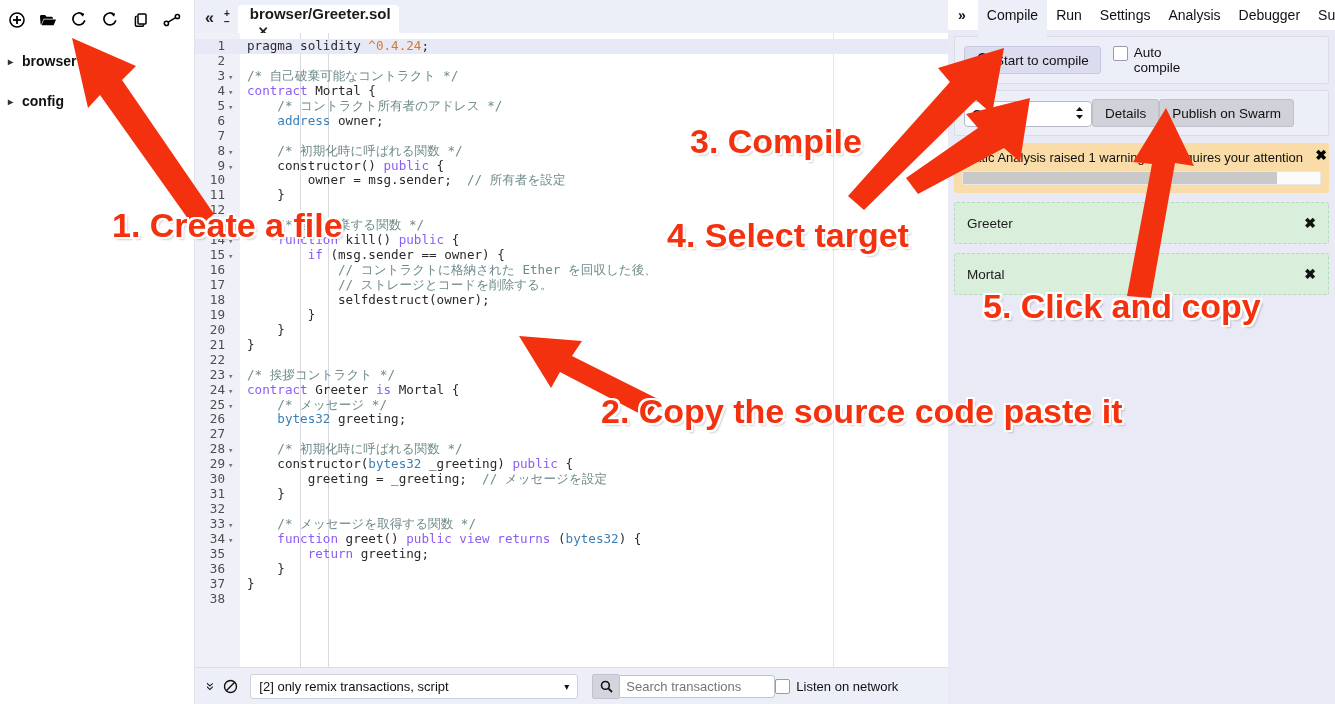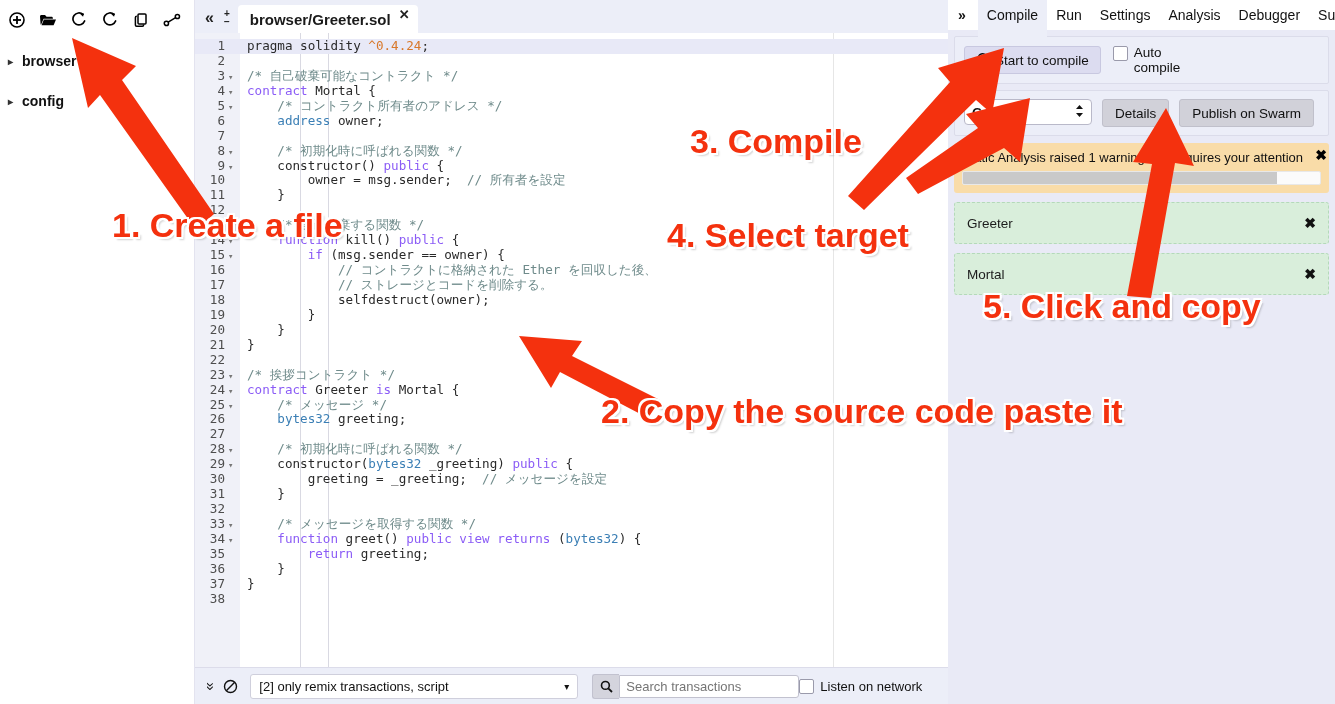--- a/index.html
+++ b/index.html
@@ -73,20 +73,21 @@
     font-weight: bold;
   }
   .filetab {
     background: #ffffff;
     height: 28px;
     display: flex; align-items: center;
     padding: 0 8px 0 12px;
     border-top-left-radius: 4px; border-top-right-radius: 4px;
     font-size: 15px; font-weight: bold; color: #1a1a1a;
     cursor: pointer;
+    flex-direction: column;
   }
   .filetab .tabclose {
     margin-left: 8px; font-size: 13px; color: #222;
     align-self: flex-start; margin-top: 2px;
     cursor: pointer;
   }
   #codearea {
     position: relative;
     height: 634px;
     background: #ffffff;
@@ -163,21 +164,21 @@
   }
   #term-search-btn {
     width: 26px; height: 23px;
     background: #d4d4dd; border: 1px solid #c2c2cf;
     border-right: none;
     border-top-left-radius: 3px; border-bottom-left-radius: 3px;
     display:flex; align-items:center; justify-content:center;
     cursor: pointer;
   }
   #term-search {
-    width: 180px; height: 23px; box-sizing: border-box;
+    width: 156px; height: 23px; box-sizing: border-box;
     border: 1px solid #c2c2cf;
     border-top-right-radius: 3px; border-bottom-right-radius: 3px;
     font-size: 13px; padding: 0 6px; color:#111;
     background: #fff; outline: none;
     font-family: "Liberation Sans", sans-serif;
   }
   #term-listen { display:flex; align-items:center; gap:6px; font-size:13px; color:#111; cursor:pointer;}
   .cb {
     width: 13px; height: 13px; border: 1px solid #9a9aab;
     border-radius: 2px; background: #fff; display: inline-block;
@@ -213,21 +214,21 @@
     border-radius: 3px;
     height: 26px;
     padding: 0 11px;
     display: flex; align-items: center; gap: 6px;
     font-size: 13.5px; color: #111;
     cursor: pointer;
   }
   #autocompile { display:flex; align-items: flex-start; gap: 6px; font-size: 13.5px; color:#111; line-height:15px; cursor:pointer;}
   #autocompile .cb { margin-top: 1px; }
 
-  #target-row { display: flex; align-items: flex-start; gap: 10px; }
+  #target-row { display: flex; align-items: flex-end; }
   #target-select {
     background: #fff; border: 1px solid #b9b9c9; border-radius: 4px;
     height: 26px; width: 128px; box-sizing: border-box;
     display: flex; align-items: center; justify-content: space-between;
     padding: 0 7px; font-size: 13.5px; font-weight: bold; color: #111;
     cursor: pointer;
   }
   .gbtn {
     background: #d1d1d9; border: 1px solid #c0c0cb;
     border-radius: 3px; height: 26px; padding: 0 12px;

